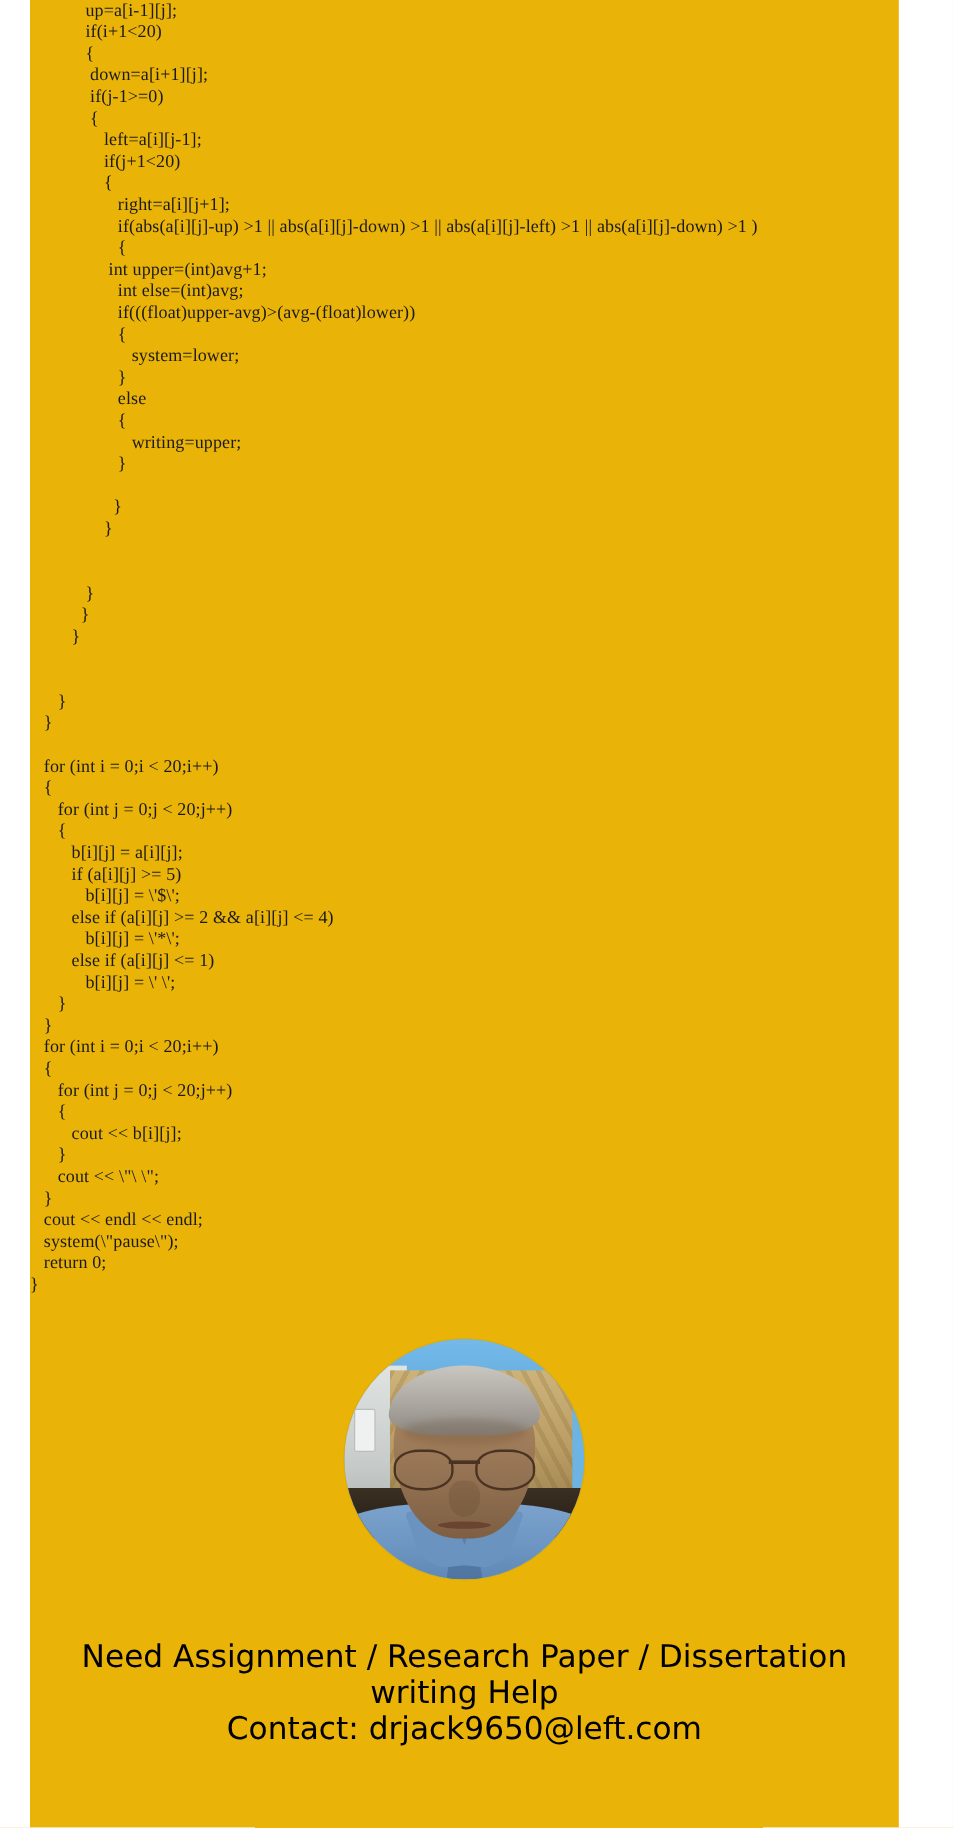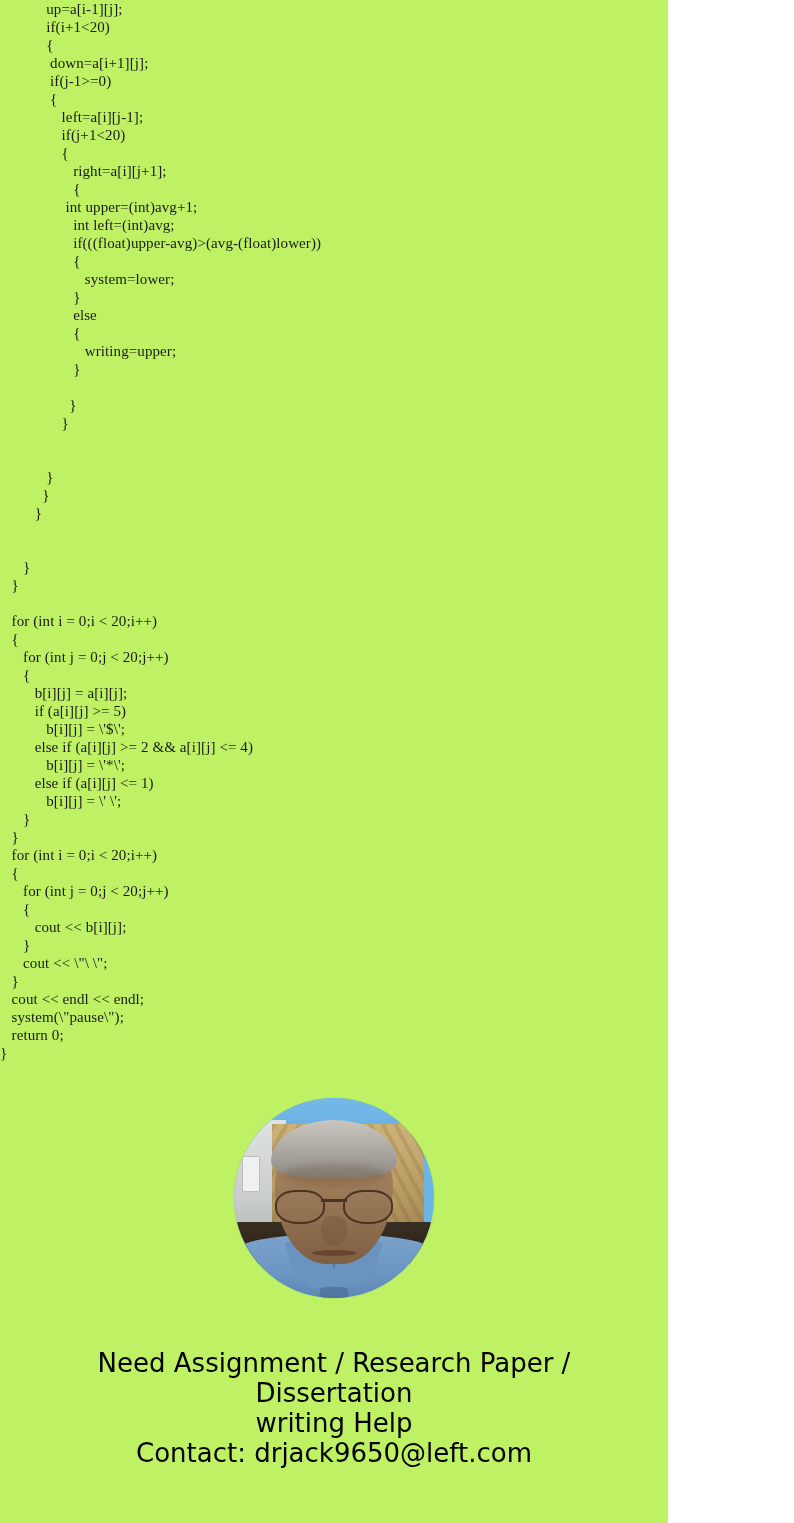--- a/index.html
+++ b/index.html
@@ -11,24 +11,25 @@
   body {
     width: 794px;
     min-height: 1523px;
     font-family: "Liberation Serif", "DejaVu Serif", serif;
     color: #000000;
     -webkit-font-smoothing: antialiased;
   }
 
   .page {
     position: relative;
-    width: 668px;
+    width: 724px;
     min-height: 1523px;
-    background: #bef264;
+    background: #eab308;
     overflow: hidden;
+    margin-left: 25px;
   }
 
   
   .code-listing {
     padding: 0;
     margin: 0;
   }
   .code-line {
     font-family: "Liberation Serif", "DejaVu Serif", serif;
     font-size: 15px;
@@ -221,23 +222,24 @@
       <div class="code-line">            up=a[i-1][j];</div>
       <div class="code-line">            if(i+1&lt;20)</div>
       <div class="code-line">            {</div>
       <div class="code-line">             down=a[i+1][j];</div>
       <div class="code-line">             if(j-1&gt;=0)</div>
       <div class="code-line">             {</div>
       <div class="code-line">                left=a[i][j-1];</div>
       <div class="code-line">                if(j+1&lt;20)</div>
       <div class="code-line">                {</div>
       <div class="code-line">                   right=a[i][j+1];</div>
+      <div class="code-line">                   if(abs(a[i][j]-up) &gt;1 || abs(a[i][j]-down) &gt;1 || abs(a[i][j]-left) &gt;1 || abs(a[i][j]-down) &gt;1 )</div>
       <div class="code-line">                   {</div>
       <div class="code-line">                 int upper=(int)avg+1;</div>
-      <div class="code-line">                   int left=(int)avg;</div>
+      <div class="code-line">                   int else=(int)avg;</div>
       <div class="code-line">                   if(((float)upper-avg)&gt;(avg-(float)lower))</div>
       <div class="code-line">                   {</div>
       <div class="code-line">                      system=lower;</div>
       <div class="code-line">                   }</div>
       <div class="code-line">                   else</div>
       <div class="code-line">                   {</div>
       <div class="code-line">                      writing=upper;</div>
       <div class="code-line">                   }</div>
       <div class="code-line blank">&nbsp;</div>
       <div class="code-line">                  }</div>

